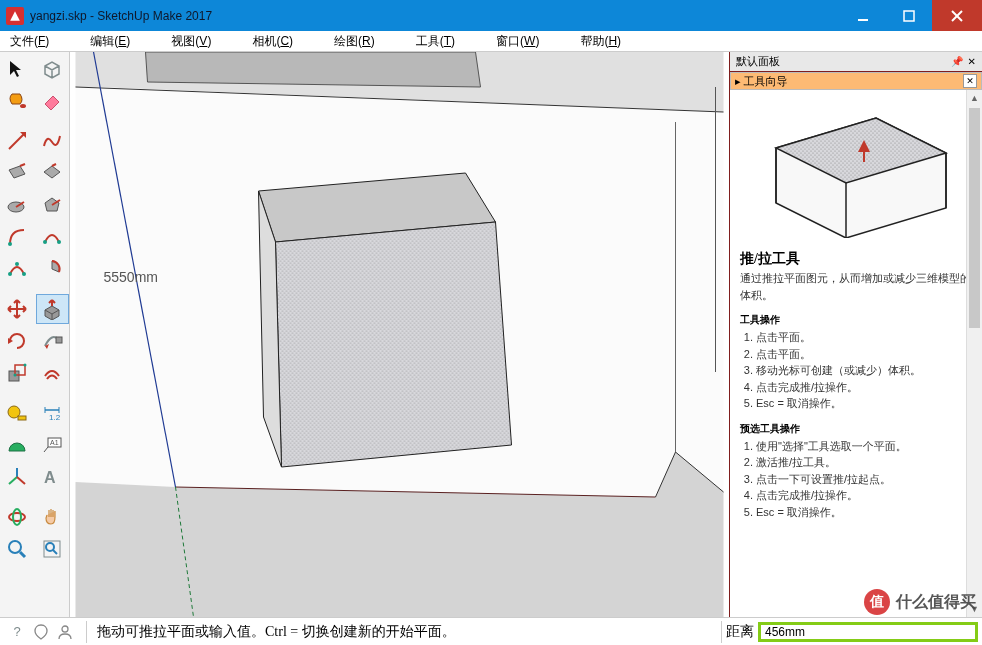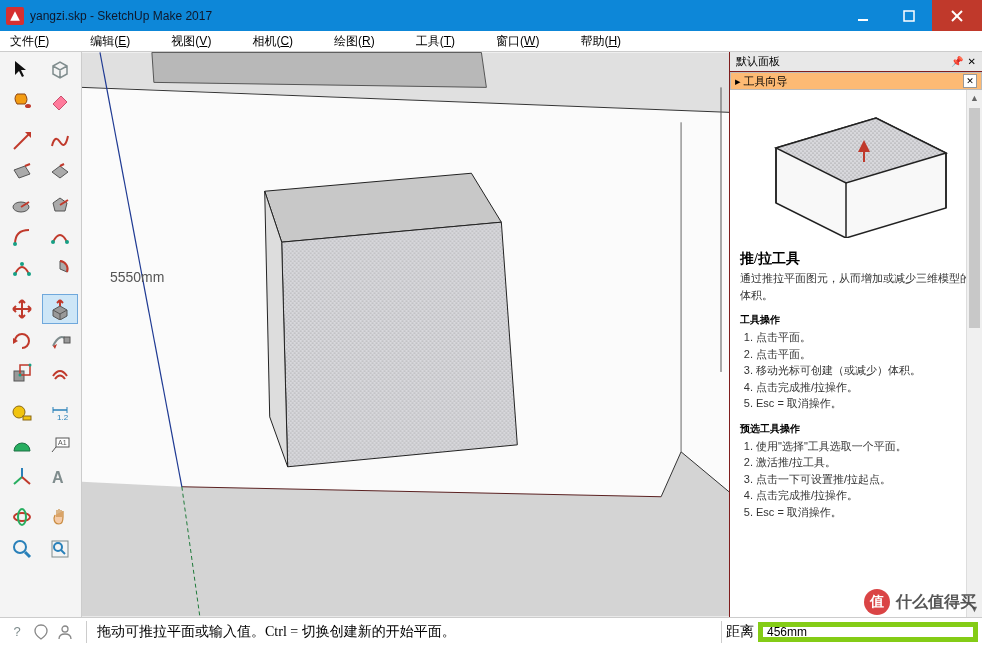--- a/index.html
+++ b/index.html
@@ -12,21 +12,21 @@
 .win-btns { display: flex; }
 .win-btn { width: 46px; height: 31px; display: flex; align-items: center; justify-content: center; color: #fff; }
 .win-btn.close { background: #c0392b; width: 50px; }
 
 .menubar { height: 21px; background: #fff; border-bottom: 1px solid #ccc; display: flex; align-items: center; font-size: 12px; padding-left: 4px; gap: 29px; }
 .menubar .menu-item { padding: 2px 6px; }
 .menubar .menu-item u { text-decoration: underline; }
 
 .main-area { display: flex; height: 565px; }
 
-.toolbar-left { width: 82px; background: #f4f4f4; border-right: 1px solid #ccc; display: flex; flex-direction: column; padding-top: 2px; }
+.toolbar-left { width: 70px; background: #f4f4f4; border-right: 1px solid #ccc; display: flex; flex-direction: column; padding-top: 2px; }
 .tool-row { display: flex; height: 32px; justify-content: center; gap: 2px; }
 .tool-btn { width: 36px; height: 30px; display: flex; align-items: center; justify-content: center; border: 1px solid transparent; }
 .tool-btn.active { background: #cde6f7; border: 1px solid #6fa8dc; }
 .tool-gap { height: 8px; }
 
 .viewport { flex: 1; background: #fff; position: relative; border-right: 1px solid #7f1d1d; }
 .viewport svg { width: 100%; height: 100%; }
 
 .panel-right { width: 252px; background: #fff; display: flex; flex-direction: column; }
 .panel-header { height: 20px; background: #e8e8e8; border-bottom: 1px solid #7f1d1d; display: flex; align-items: center; font-size: 11px; padding: 0 6px; }
@@ -46,21 +46,21 @@
 .panel-scroll .arr { position: absolute; left: 0; right: 0; height: 16px; display: flex; align-items: center; justify-content: center; font-size: 9px; color: #666; }
 .panel-scroll .arr.up { top: 0; }
 .panel-scroll .arr.dn { bottom: 0; }
 
 .statusbar { height: 28px; background: #fff; border-top: 1px solid #ccc; display: flex; align-items: center; font-size: 13px; }
 .status-icons { display: flex; gap: 6px; padding: 0 8px; align-items: center; }
 .status-icon { width: 18px; height: 18px; display:flex; align-items:center; justify-content:center; color:#7f8c8d; }
 .status-sep { width: 1px; height: 22px; background: #ccc; margin: 0 4px; }
 .status-hint { flex: 1; padding-left: 6px; font-family: "SimSun", serif; font-size: 14px; }
 .status-label { font-family: Liberation Sans, sans-serif; font-size: 14px; margin-right: 4px; }
-.status-input { width: 220px; height: 20px; border: 5px solid #84cc16; background: #fff; font-size: 12px; padding: 0 4px; margin-right: 4px; }
+.status-input { width: 220px; height: 20px; border: 3px solid #84cc16; background: #fff; font-size: 12px; padding: 0 4px; margin-right: 4px; }
 
 .watermark { position: absolute; right: 6px; bottom: 30px; display: flex; align-items: center; gap: 6px; font-size: 16px; font-weight: bold; color: #444; opacity: 0.9; pointer-events: none; }
 .watermark .wm-icon { width: 26px; height: 26px; border-radius: 50%; background: #d63031; color: #fff; display: flex; align-items: center; justify-content: center; font-size: 14px; }
 </style>
 </head>
 <body>
 
 <div class="titlebar">
   <div class="app-icon">
     <svg viewBox="0 0 20 20">

